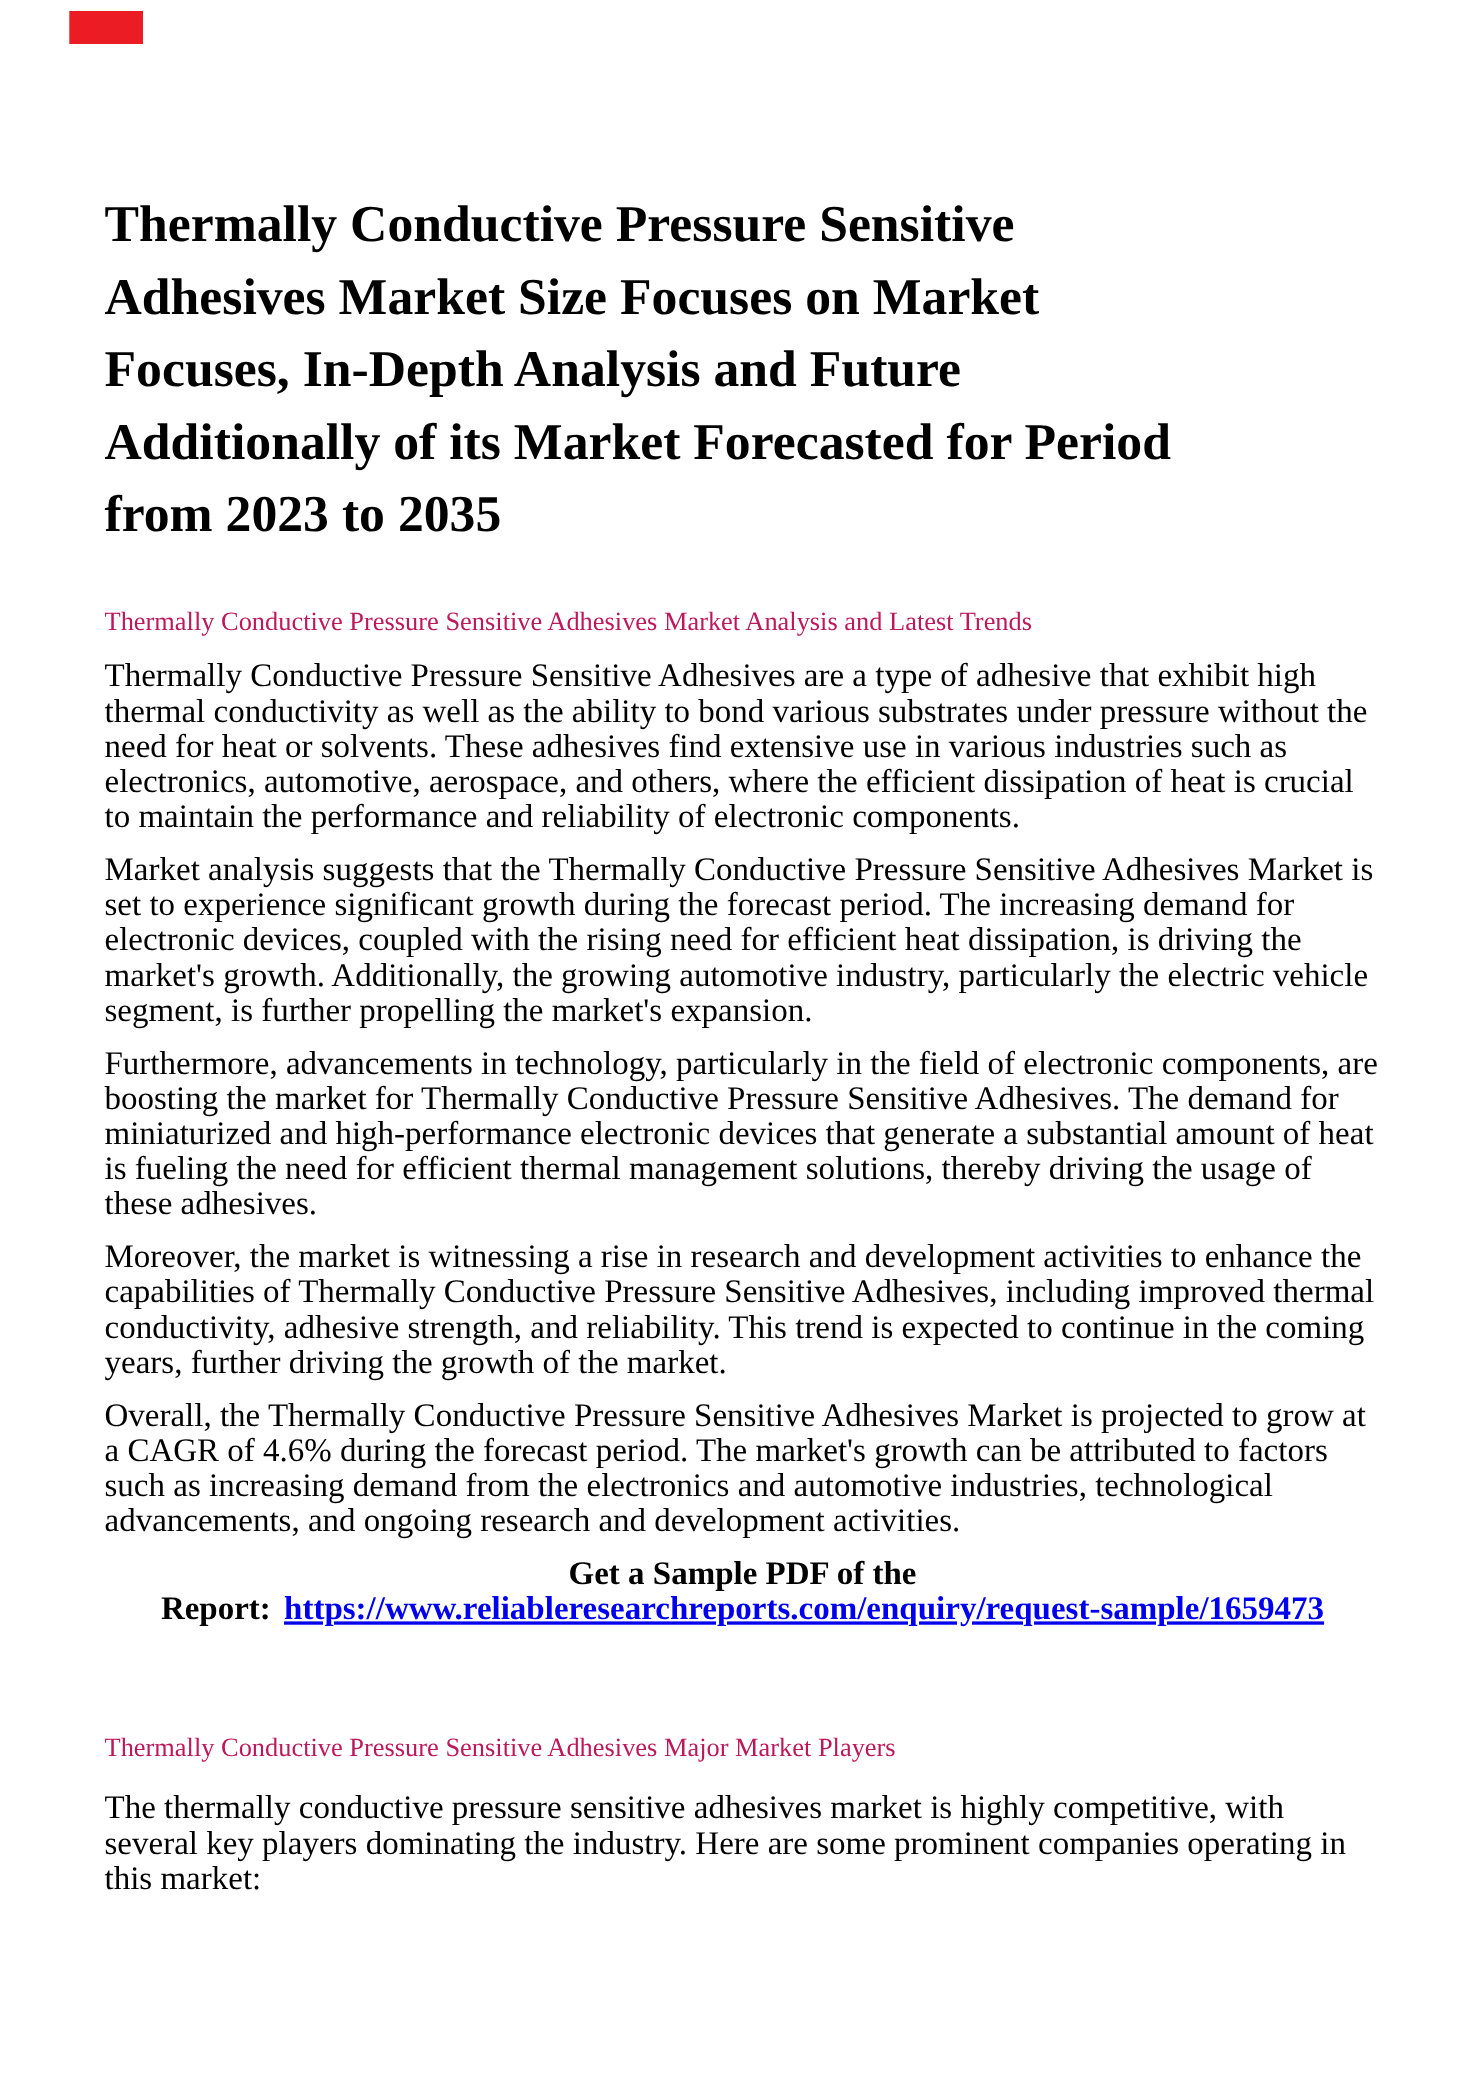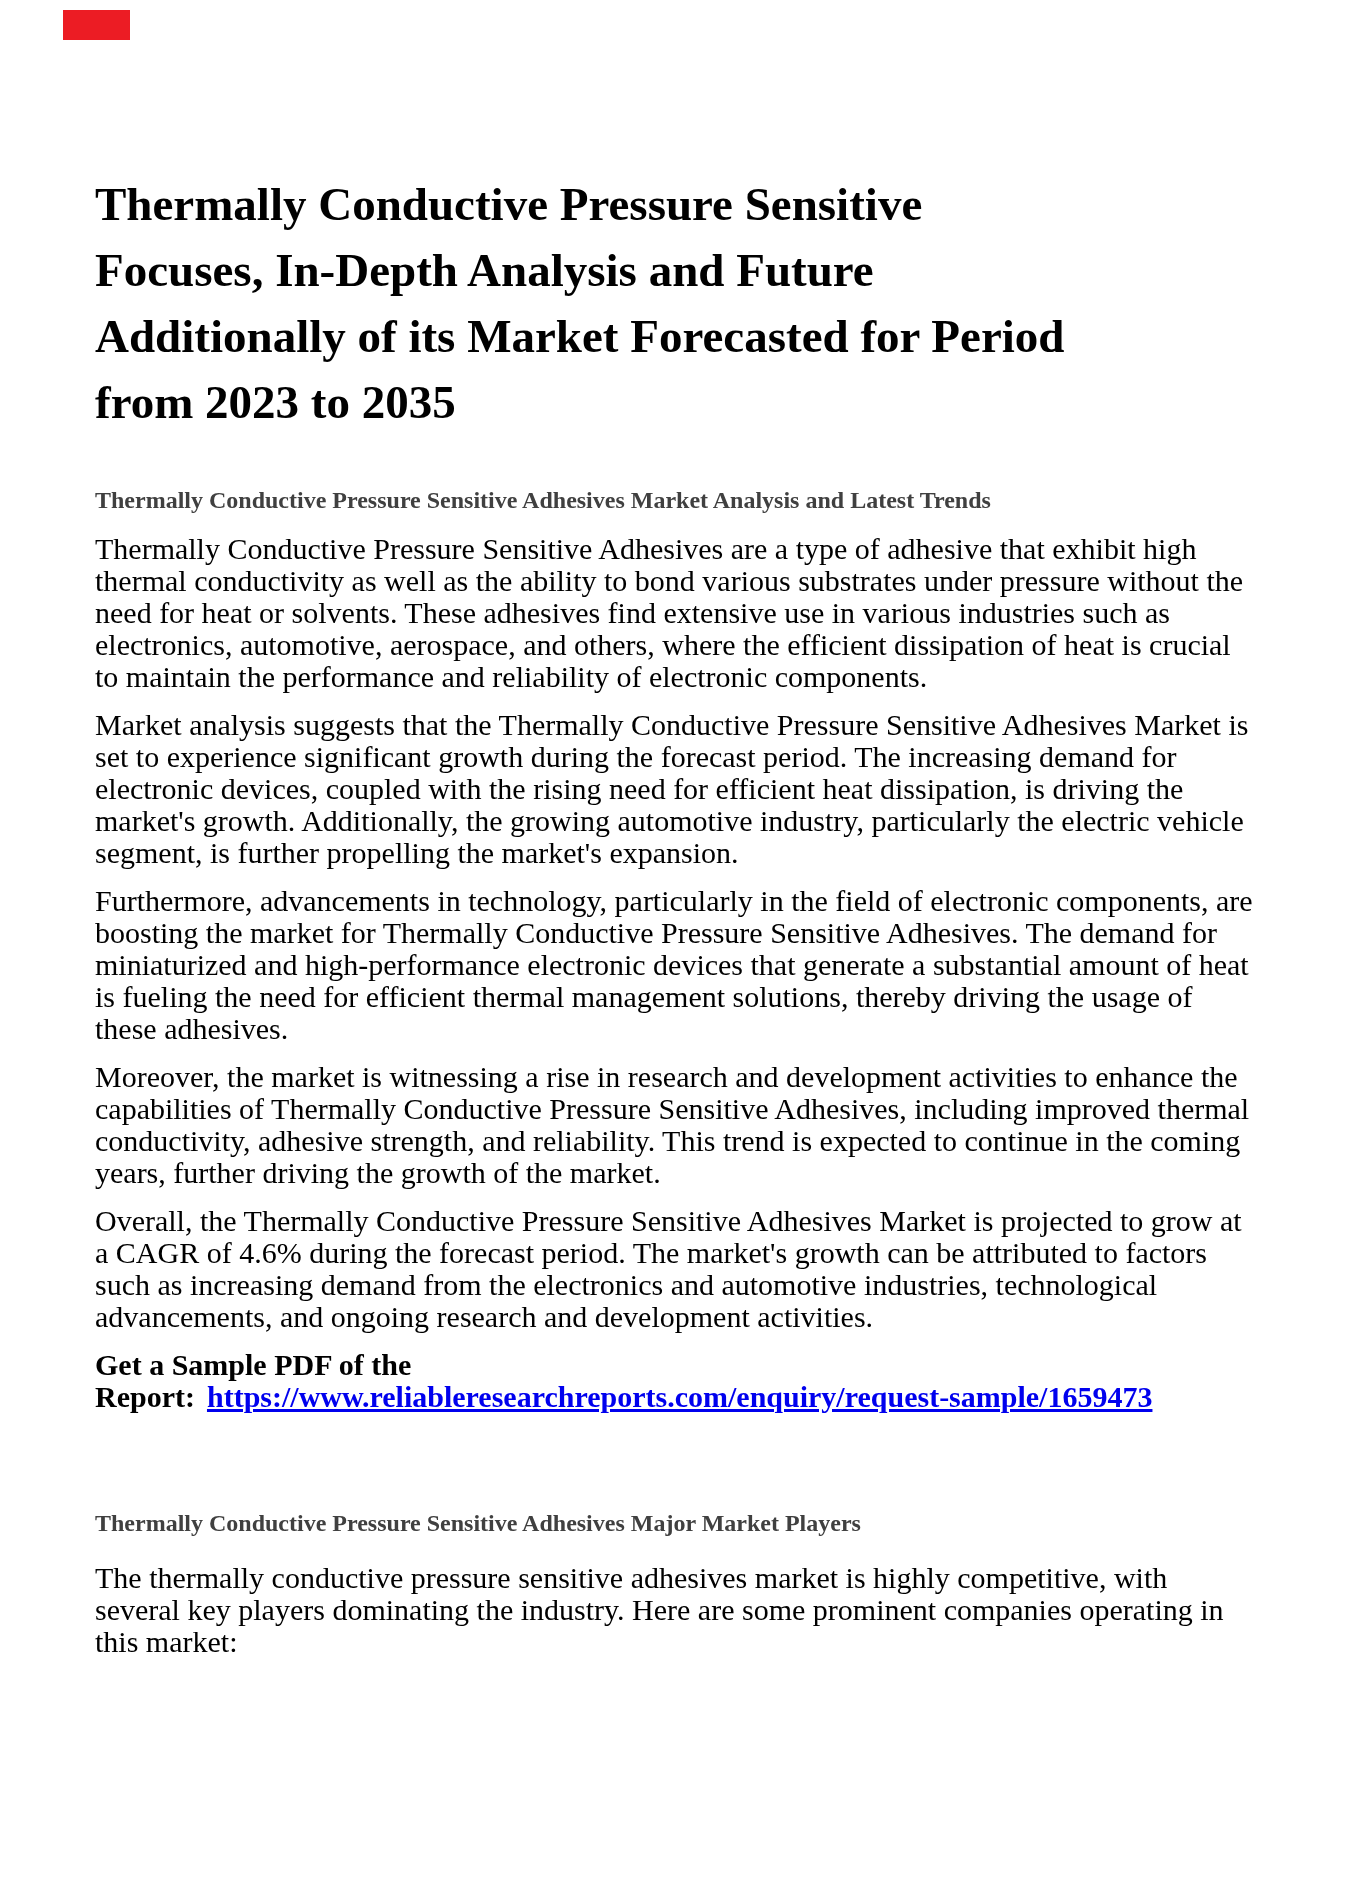--- a/index.html
+++ b/index.html
@@ -34,57 +34,59 @@
   h1.doc-title {
     margin: 0;
     font-size: 47px;
     line-height: 66px;
     font-weight: bold;
     color: #000000;
   }
   h2.section-heading {
     font-size: 24px;
     line-height: 30px;
-    font-weight: bold;
-    color: #404040;
+    font-weight: normal;
+    color: #be185d;
   }
   .heading-trends {
     margin: 50px 0 18px 0;
   }
   .heading-players {
     margin: 95px 0 24px 0;
   }
   p.body-para {
     margin: 0 0 16px 0;
     font-size: 30px;
     line-height: 32px;
     color: #000000;
   }
   .sample-cta {
     font-weight: bold;
+    text-align: center;
   }
   .sample-cta a {
     text-decoration: underline;
     font-weight: bold;
     margin-left: 12px;
     word-break: normal;
     overflow-wrap: break-word;
   }
 </style>
 </head>
 <body>
 
 <div class="page">
 
   <div class="logo-mark" style="background: rgb(236, 28, 36);"></div>
 
   <div class="content">
 
     <h1 class="doc-title">
       <div>Thermally Conductive Pressure Sensitive</div>
+      <div>Adhesives Market Size Focuses on Market</div>
       <div>Focuses, In-Depth Analysis and Future</div>
       <div>Additionally of its Market Forecasted for Period</div>
       <div>from 2023 to 2035</div>
     </h1>
 
     <h2 class="section-heading heading-trends">Thermally Conductive Pressure Sensitive Adhesives Market Analysis and Latest Trends</h2>
 
     <p class="body-para">Thermally Conductive Pressure Sensitive Adhesives are a type of adhesive that exhibit high thermal conductivity as well as the ability to bond various substrates under pressure without the need for heat or solvents. These adhesives find extensive use in various industries such as electronics, automotive, aerospace, and others, where the efficient dissipation of heat is crucial to maintain the performance and reliability of electronic components.</p>
 
     <p class="body-para">Market analysis suggests that the Thermally Conductive Pressure Sensitive Adhesives Market is set to experience significant growth during the forecast period. The increasing demand for electronic devices, coupled with the rising need for efficient heat dissipation, is driving the market's growth. Additionally, the growing automotive industry, particularly the electric vehicle segment, is further propelling the market's expansion.</p>

